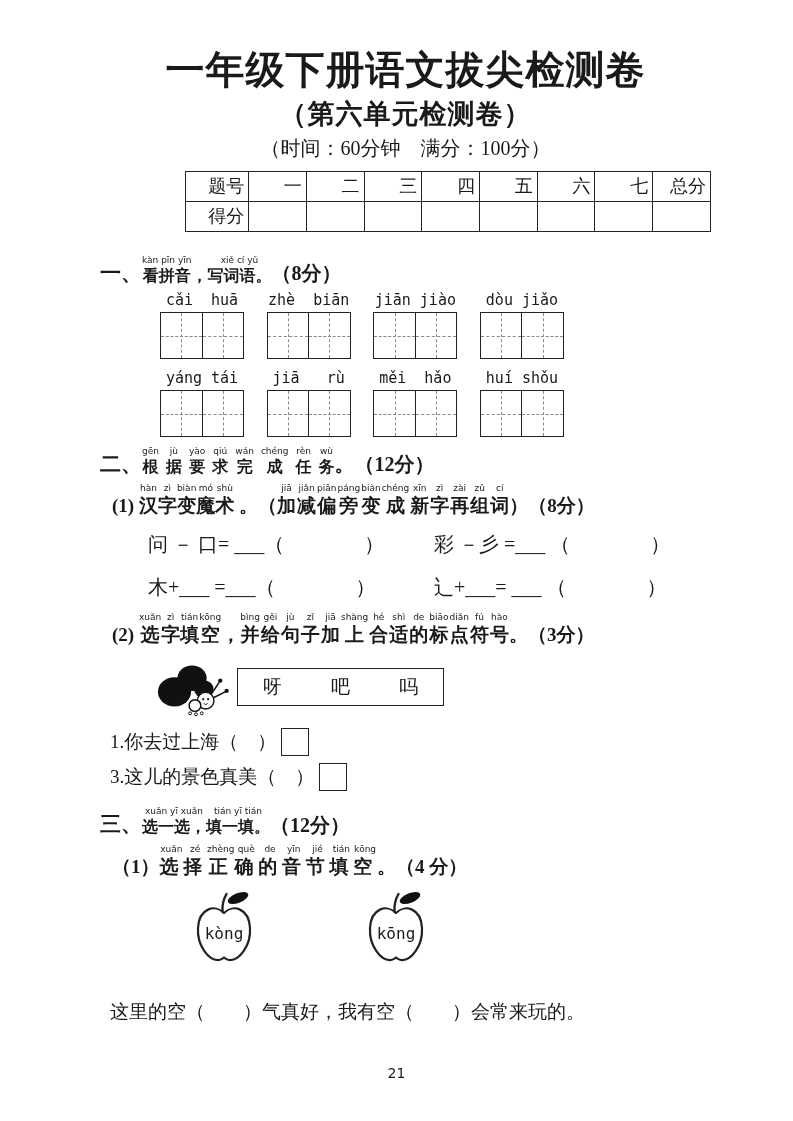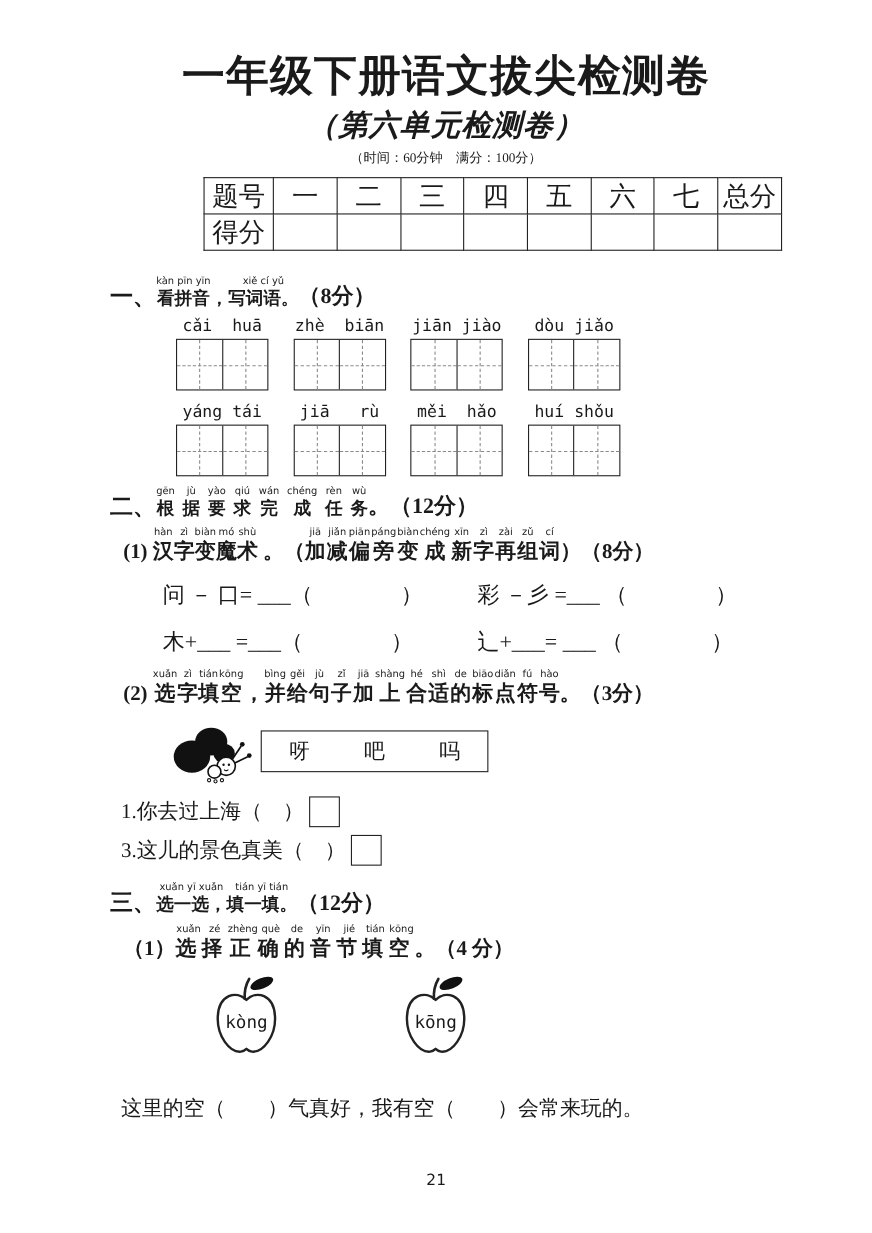--- a/index.html
+++ b/index.html
@@ -5,26 +5,26 @@
   html,body{margin:0;padding:0;}
   body{
     width:793px;height:1121px;background:#ffffff;color:#1a1a1a;
     font-family:"Liberation Serif","DejaVu Serif",serif;
     overflow:hidden;position:relative;
   }
   .page{padding:48px 82px 0 100px;}
 
   
   .title{margin:0;text-align:center;font-size:39px;font-weight:900;letter-spacing:1px;line-height:1.12;}
-  .subtitle{margin:4px 0 0 0;text-align:center;font-size:27px;font-weight:800;letter-spacing:1px;font-style:italic;}
-  .meta{margin-top:3px;text-align:center;font-size:12px;}
+  .subtitle{margin:4px 0 0 0;text-align:center;font-size:27px;font-weight:800;letter-spacing:1px;}
+  .meta{margin-top:3px;text-align:center;font-size:20px;}
 
   
   .score-table{border-collapse:collapse;margin:9px 0 0 85px;table-layout:auto;}
-  .score-table td{border:1.4px solid #222;text-align:center;font-size:24px;height:29px;padding:0 4px;}
+  .score-table td{border:1.4px solid #222;text-align:right;font-size:18px;height:29px;padding:0 4px;}
   .score-table td:nth-of-type(1){width:58px;}
   .score-table td:not(:nth-of-type(1)){width:52px;}
 
   
   .sec-heading{display:flex;align-items:flex-end;margin-top:24px;}
   .sec-num{font-size:21px;font-weight:800;line-height:1.1;}
   .ruby-run{display:inline-flex;align-items:flex-end;}
   .ruby-run.gapped{gap:7px;}
   .ruby-run.tight{gap:1px;}
   .ruby-pair{display:inline-flex;flex-direction:column;align-items:center;line-height:1;}

